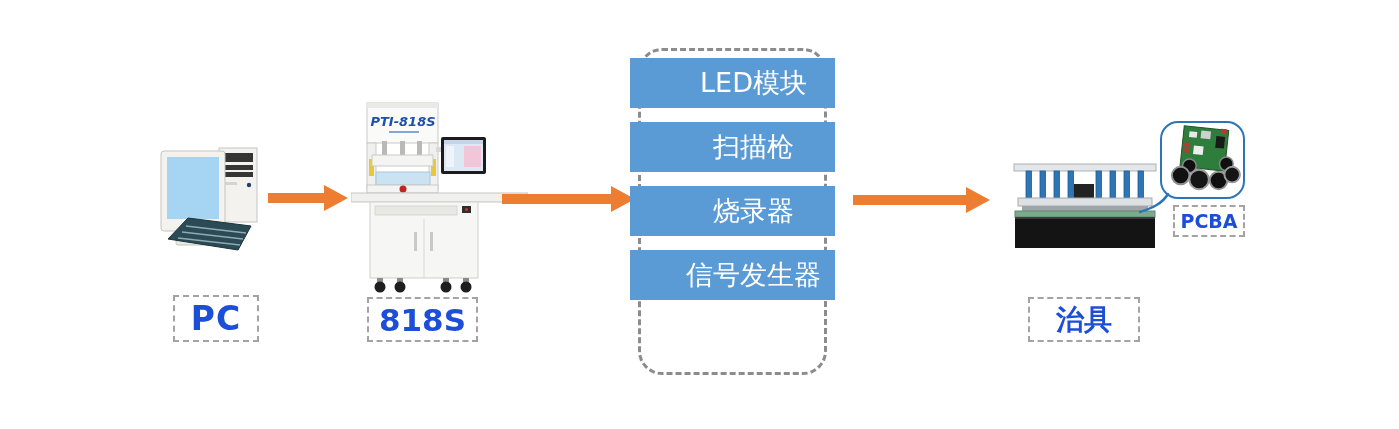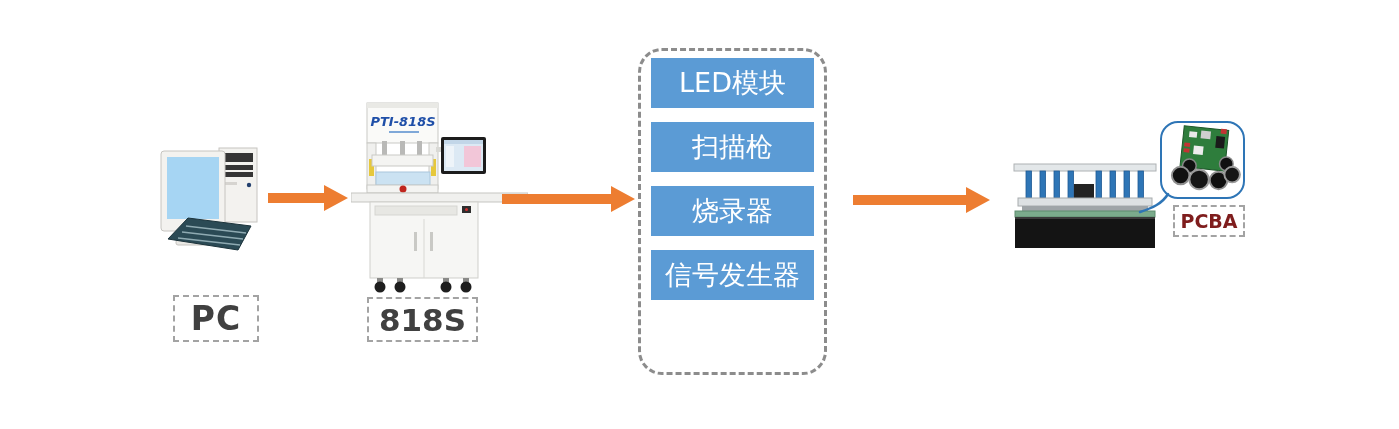--- a/index.html
+++ b/index.html
@@ -3,38 +3,39 @@
 <meta charset="utf-8">
 <style>
   html,body{margin:0;padding:0;background:#ffffff;}
   .canvas{
     position:relative;width:1399px;height:429px;background:#ffffff;
     font-family:"DejaVu Sans","Liberation Sans",sans-serif;overflow:hidden;
   }
   .abs{position:absolute;}
   
   .label-box{
-    position:absolute;border:2px dashed #A3A3A3;color:#404040;
+    position:absolute;border:2px dashed #A3A3A3;color:#1d4ed8;
     display:flex;align-items:center;justify-content:center;
     font-weight:600;box-sizing:border-box;background:transparent;
   }
   .label-pc{left:173px;top:295px;width:86px;height:47px;font-size:33px;letter-spacing:1px;}
   .label-818s{left:367px;top:297px;width:111px;height:45px;font-size:31px;}
   .label-fixture{left:1028px;top:297px;width:112px;height:45px;font-size:28px;font-weight:700;}
-  .label-pcba{left:1173px;top:205px;width:72px;height:32px;font-size:19px;font-weight:700;color:#7f1d1d;}
+  .label-pcba{left:1173px;top:205px;width:72px;height:32px;font-size:19px;font-weight:700;color:#1d4ed8;}
   
   .module-container{
     position:absolute;left:638px;top:48px;width:189px;height:327px;
     border:3px dashed #8C8C8C;border-radius:24px;box-sizing:border-box;
     display:flex;flex-direction:column;align-items:center;padding-top:7px;
   }
   .module-box{
     width:163px;height:50px;margin-bottom:14px;background:#5B9BD5;
     color:#ffffff;font-size:27px;display:flex;align-items:center;justify-content:center;
     flex:0 0 auto;
+    padding-left:42px;
   }
   
   .pcba-callout{
     position:absolute;left:1160px;top:121px;width:85px;height:78px;
     border:2.5px solid #2E75B6;border-radius:18px;box-sizing:border-box;
     display:flex;align-items:center;justify-content:center;background:#ffffff;
   }
   svg{display:block;}
 </style>
 </head>
@@ -177,15 +178,16 @@
       <circle cx="70" cy="51" r="8" fill="#151515" stroke="#9A9A9A" stroke-width="2"></circle>
     </svg>
   </div>
 
   <svg class="abs" style="left:1138px;top:192px;" width="36" height="24" viewBox="0 0 36 24">
     <path d="M30,2 C24,12 14,16 2,20" stroke="#2E75B6" stroke-width="2.5" fill="none" stroke-linecap="round"></path>
   </svg>
 
   <div class="label-box label-pc">PC</div>
   <div class="label-box label-818s">818S</div>
+  <div class="label-box label-fixture">治具</div>
   <div class="label-box label-pcba">PCBA</div>
 
 </div>
 
 </body></html>

